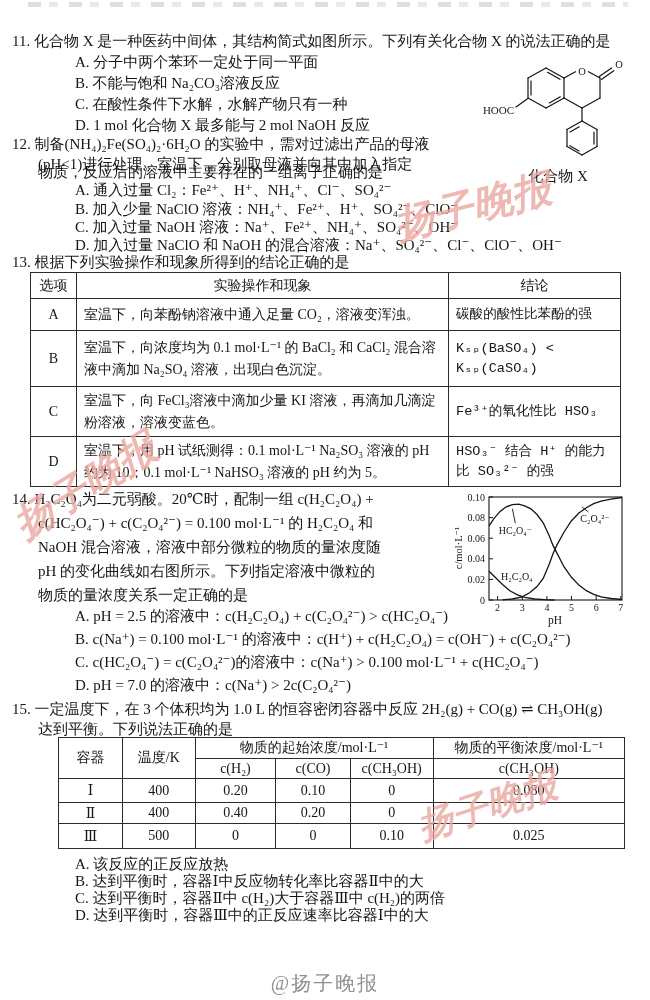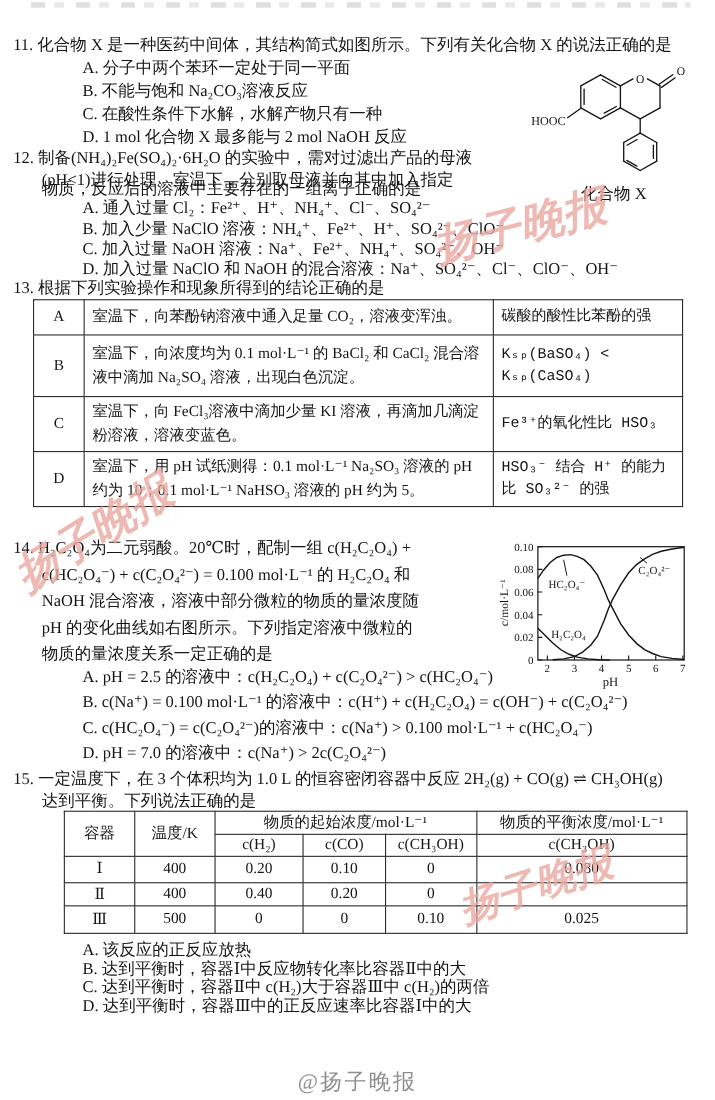--- a/index.html
+++ b/index.html
@@ -98,20 +98,25 @@
 
 <div class="line num" style="top:253px">13. 根据下列实验操作和现象所得到的结论正确的是</div>
 
 <table class="t13 abs" style="left:30px;top:272px;width:590px">
   <colgroup>
       <col style="width:46px">
       <col style="width:372px">
       <col style="width:172px">
     </colgroup>
   <tbody>
+      <tr style="height:26px">
+    <th>选项</th>
+    <th>实验操作和现象</th>
+    <th>结论</th>
+  </tr>
   <tr style="height:32px">
     <td class="colA">A</td>
     <td class="op">室温下，向苯酚钠溶液中通入足量 CO₂，溶液变浑浊。</td>
     <td class="cc">碳酸的酸性比苯酚的强</td>
   </tr>
   <tr style="height:56px">
     <td class="colA">B</td>
     <td class="op">室温下，向浓度均为 0.1 mol·L⁻¹ 的 BaCl₂ 和 CaCl₂ 混合溶液中滴加 Na₂SO₄ 溶液，出现白色沉淀。</td>
     <td class="cc">Kₛₚ(BaSO₄) &lt; Kₛₚ(CaSO₄)</td>
   </tr>

